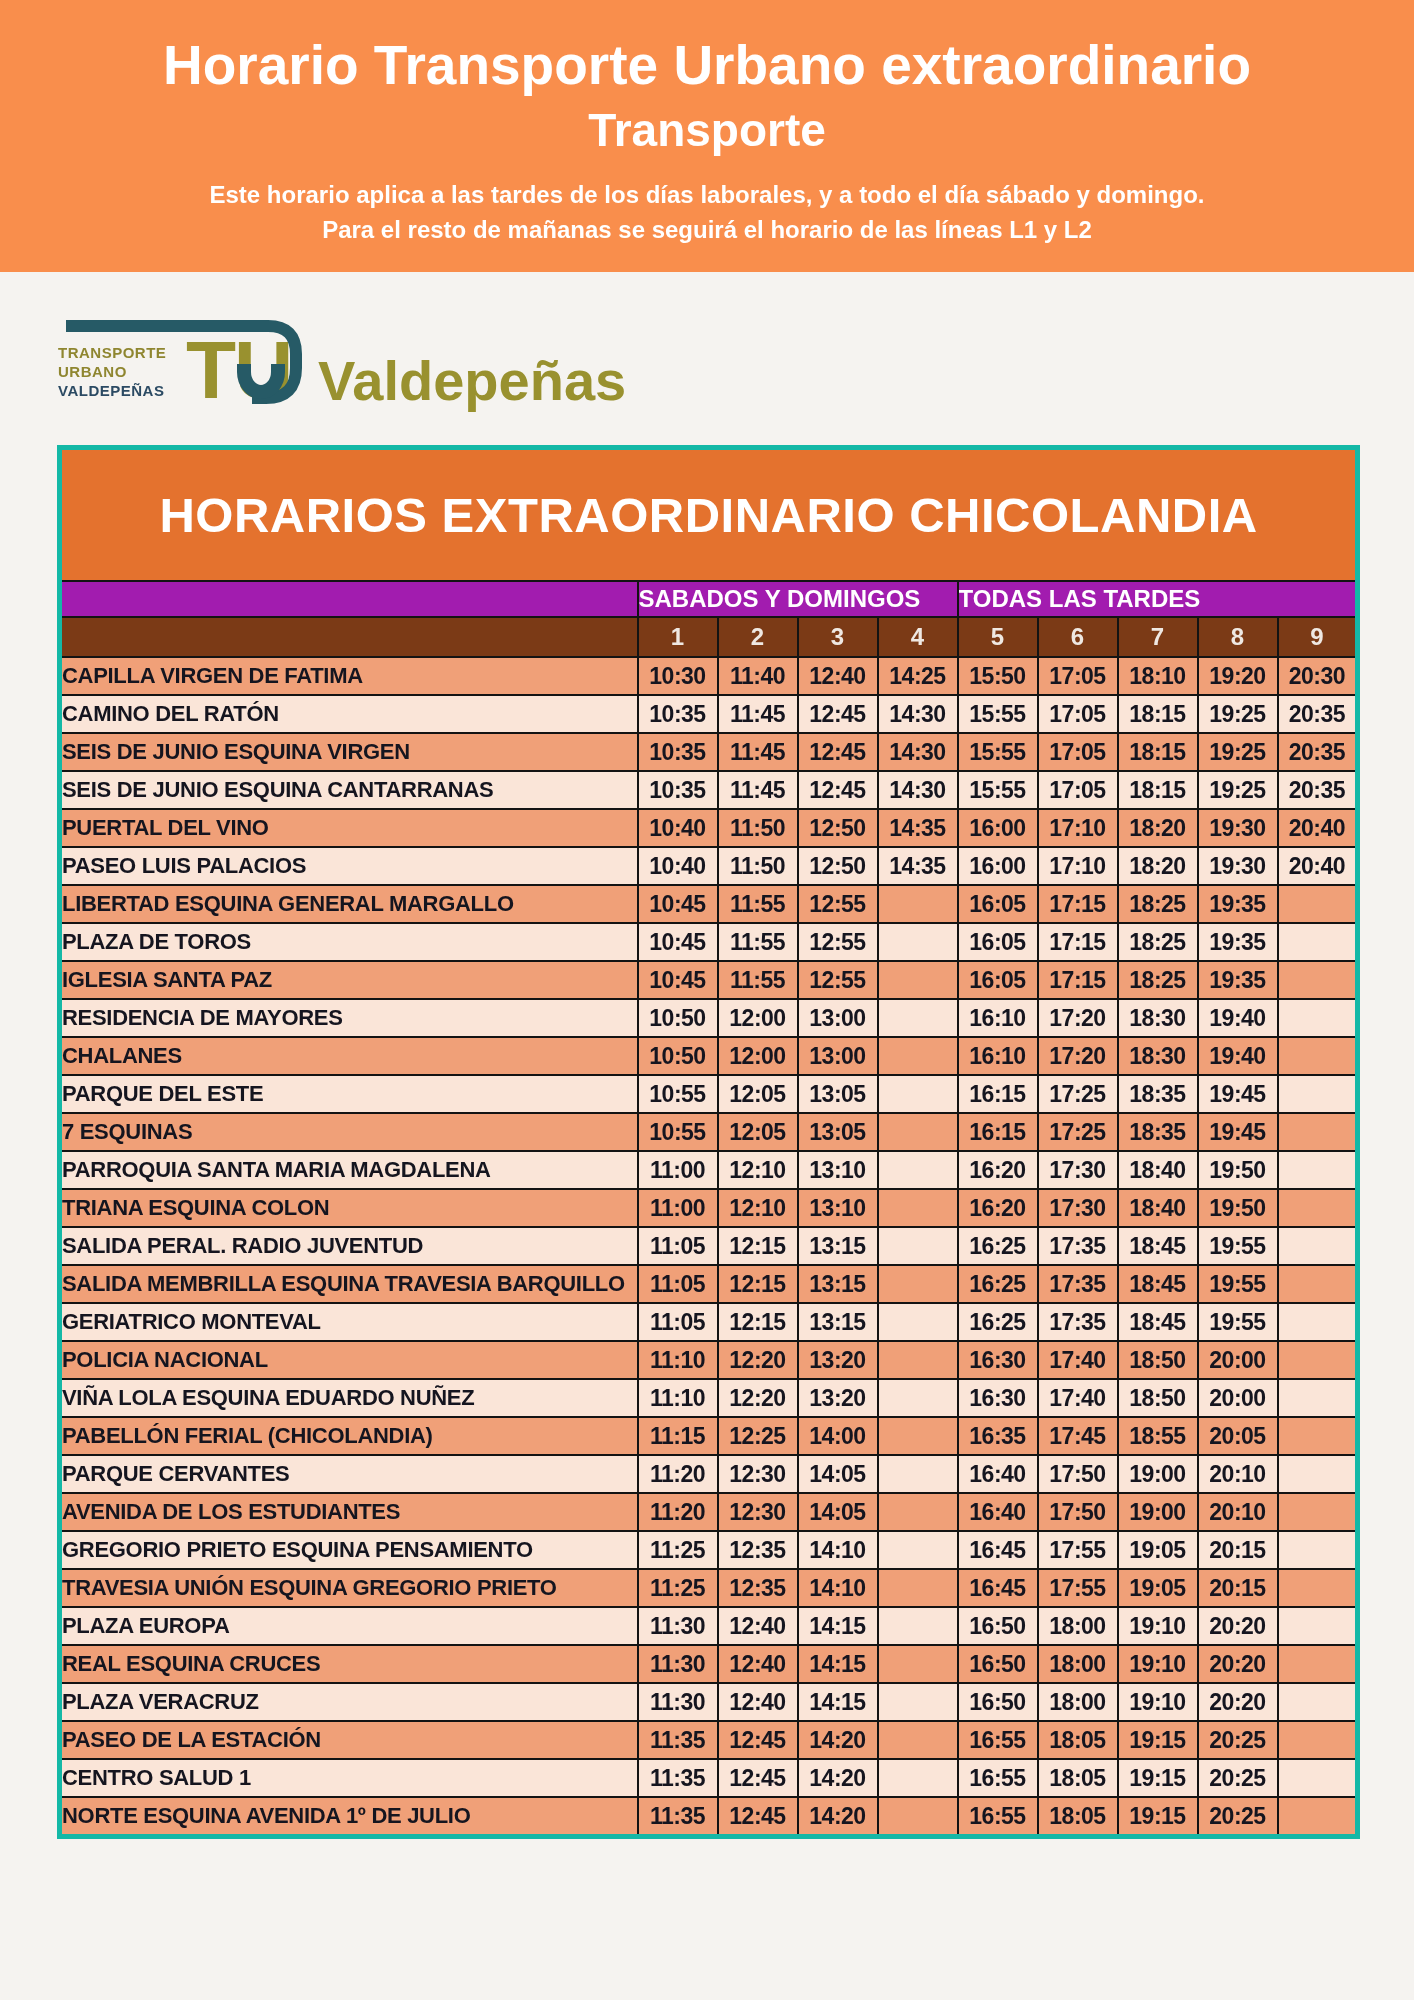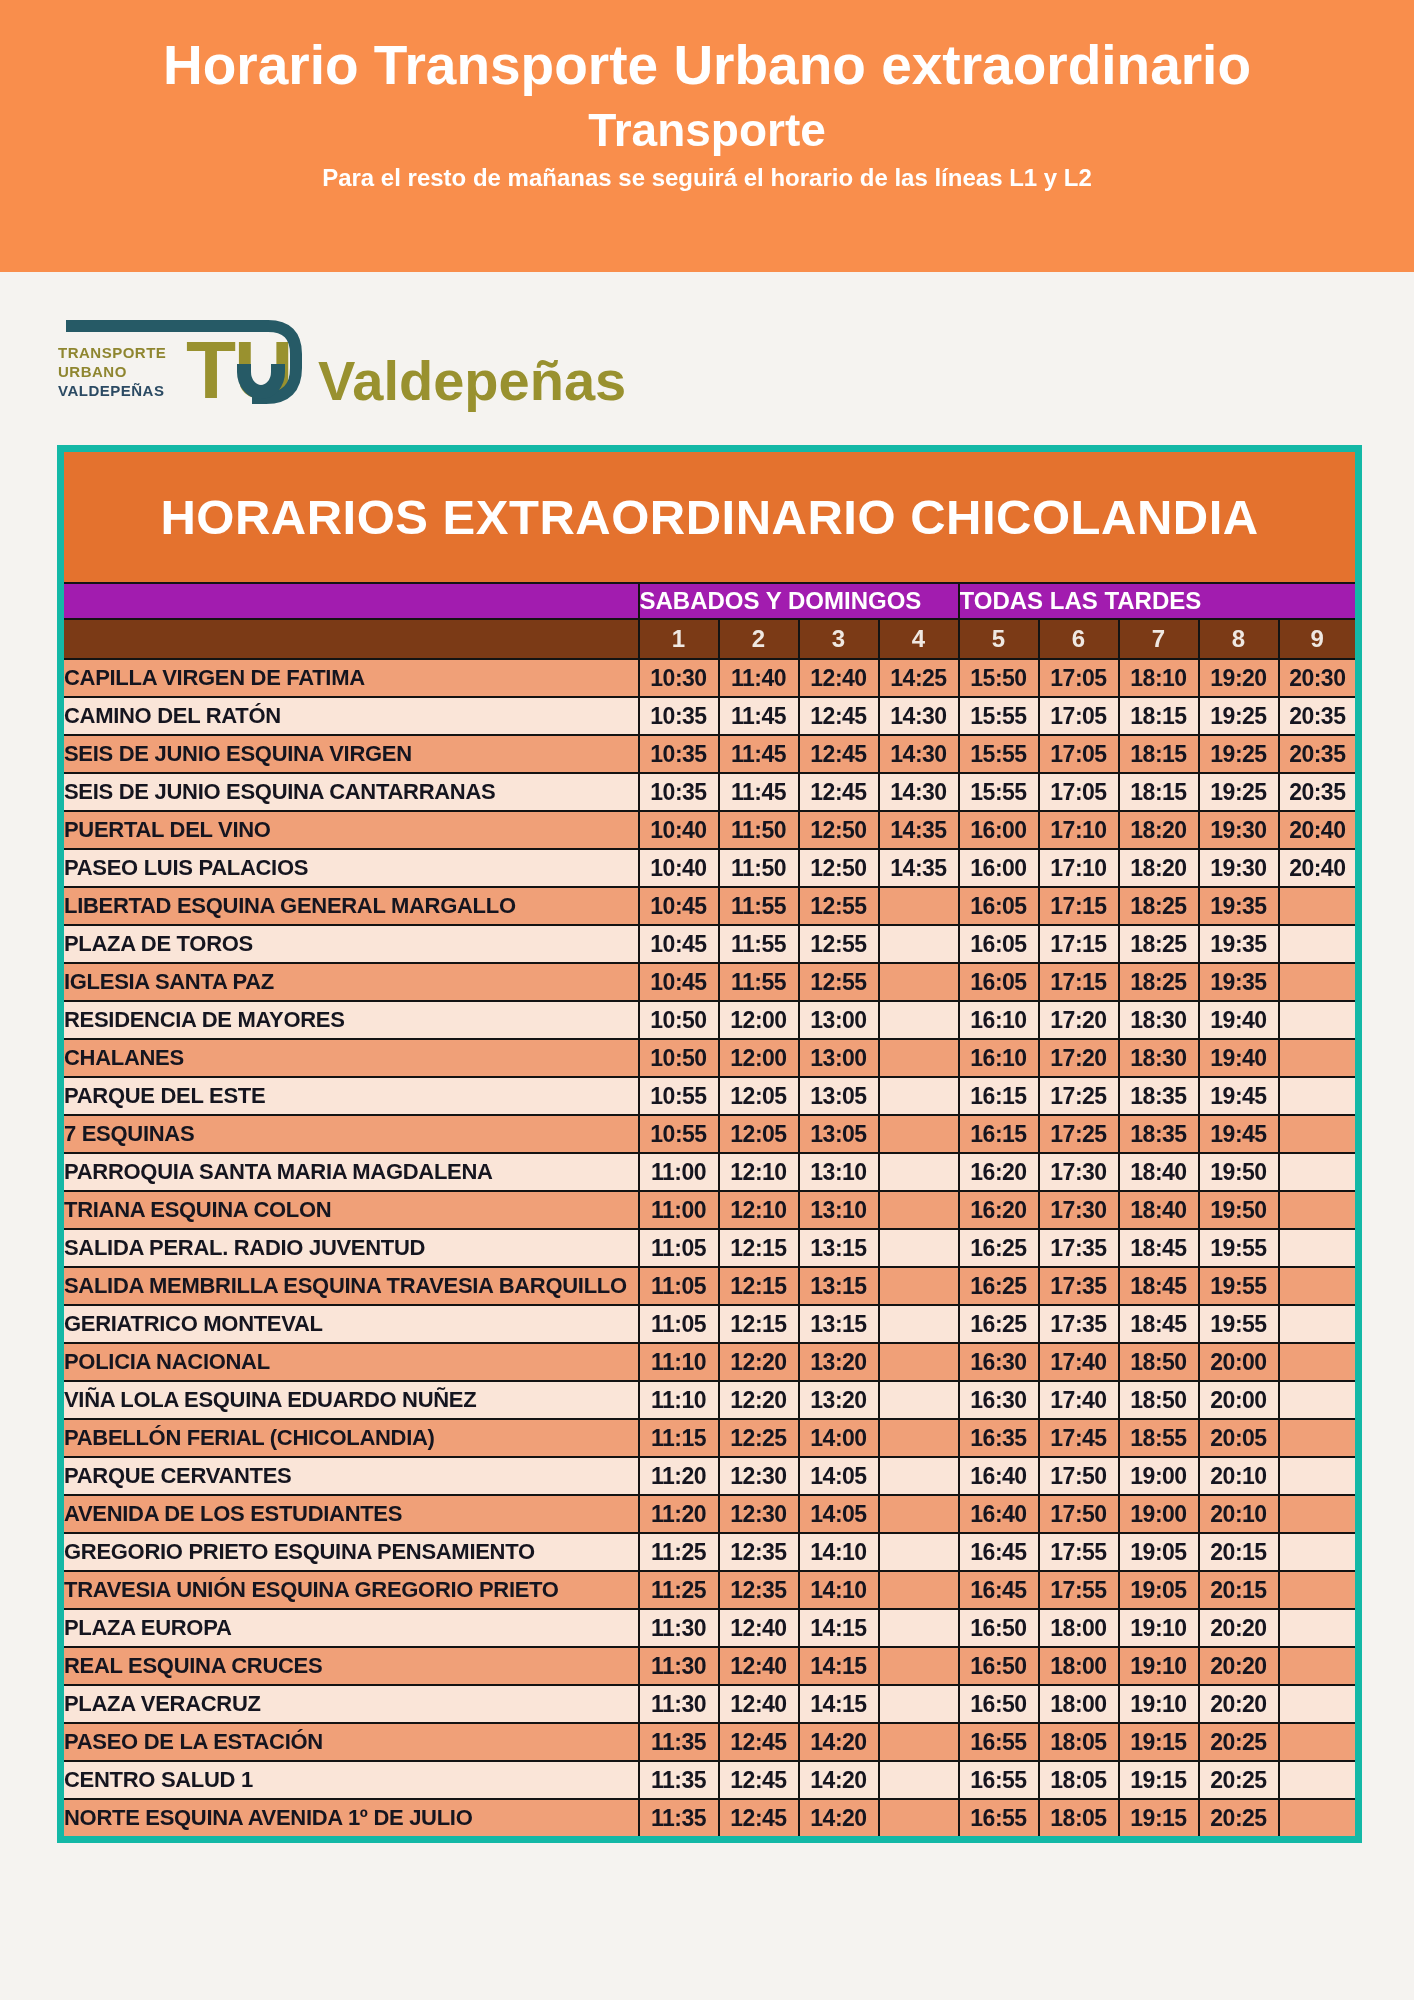--- a/index.html
+++ b/index.html
@@ -33,21 +33,21 @@
 
   
   .logo { position:absolute; top:306px; left:56px; width:620px; height:120px; }
 
   
   .tt-wrap { position:absolute; top:445px; left:57px; }
   table.tt {
     border-collapse:collapse;
     table-layout:fixed;
     width:1301px;
-    border:7px solid #14b8a6;
+    border:5px solid #14b8a6;
   }
   table.tt col.c-stop { width:578px; }
   table.tt col.c-time { width:80px; }
 
   table.tt th, table.tt td {
     border:2px solid #131313;
     padding:0;
     line-height:1;
     overflow:hidden;
     white-space:nowrap;
@@ -96,20 +96,21 @@
   }
   tr.row-dark  td { background:#F0A078; }
   tr.row-light td { background:#FAE5D8; }
 </style>
 </head>
 <body>
 
 <div class="banner">
   <div class="banner-title">Horario Transporte Urbano extraordinario</div>
   <div class="banner-subtitle">Transporte</div>
+  <div class="banner-note1">Este horario aplica a las tardes de los días laborales, y a todo el día sábado y domingo.</div>
   <div class="banner-note2">Para el resto de mañanas se seguirá el horario de las líneas L1 y L2</div>
 </div>
 
 <div class="logo">
   <svg width="620" height="120" viewBox="0 0 620 120">
 
     <text x="2" y="52" font-size="15" font-weight="bold" fill="#8F8630" letter-spacing="0.5">TRANSPORTE</text>
     <text x="2" y="71" font-size="15" font-weight="bold" fill="#8F8630" letter-spacing="0.5">URBANO</text>
     <text x="2" y="90" font-size="15" font-weight="bold" fill="#2B4A63" letter-spacing="0.5">VALDEPEÑAS</text>
 

